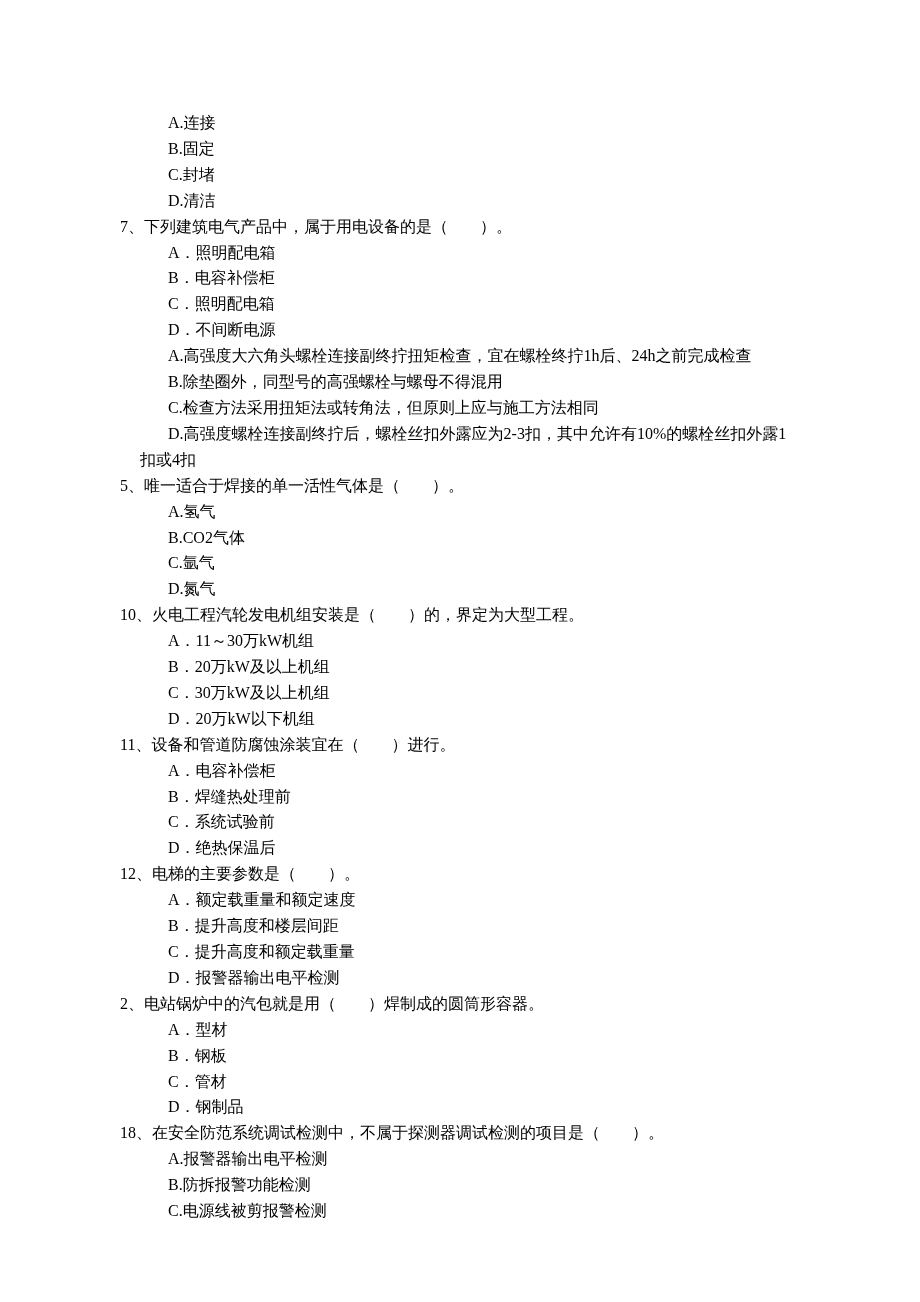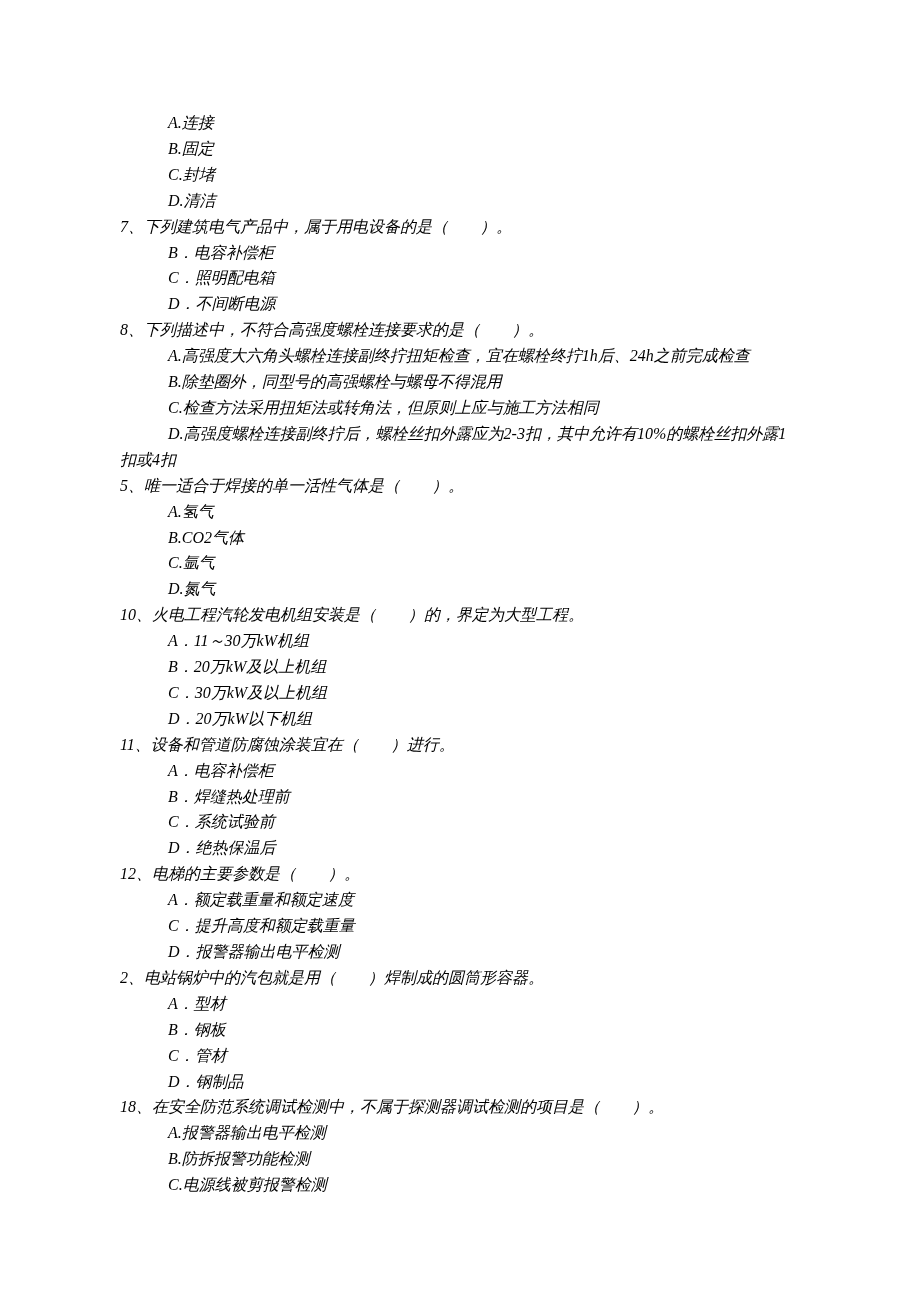--- a/index.html
+++ b/index.html
@@ -10,48 +10,48 @@
   }
   body {
     font-family: "SimSun", "宋体", serif;
     font-size: 16px;
     color: #000000;
     line-height: 1.62;
     padding: 110px 0 0 0;
   }
   .page {
     padding: 0 104px 0 120px;
-    font-style: italic;
   }
   .option-line {
     padding-left: 48px;
   }
   .question-line {
     padding-left: 0;
   }
   .wrap-line {
     padding-left: 0;
+    margin-left: 20px;
   }
 </style>
 </head>
 <body>
 
 <div class="page">
 
   <div class="option-line">A.连接</div>
   <div class="option-line">B.固定</div>
   <div class="option-line">C.封堵</div>
   <div class="option-line">D.清洁</div>
 
   <div class="question-line">7、下列建筑电气产品中，属于用电设备的是（　　）。</div>
+  <div class="option-line">A．照明配电箱</div>
   <div class="option-line">B．电容补偿柜</div>
   <div class="option-line">C．照明配电箱</div>
   <div class="option-line">D．不间断电源</div>
 
-  <div class="question-line">8、下列描述中，不符合高强度螺栓连接要求的是（　　）。</div>
   <div class="option-line">A.高强度大六角头螺栓连接副终拧扭矩检查，宜在螺栓终拧1h后、24h之前完成检查</div>
   <div class="option-line">B.除垫圈外，同型号的高强螺栓与螺母不得混用</div>
   <div class="option-line">C.检查方法采用扭矩法或转角法，但原则上应与施工方法相同</div>
   <div class="option-line">D.高强度螺栓连接副终拧后，螺栓丝扣外露应为2-3扣，其中允许有10%的螺栓丝扣外露1</div>
   <div class="wrap-line">扣或4扣</div>
 
   <div class="question-line">5、唯一适合于焊接的单一活性气体是（　　）。</div>
   <div class="option-line">A.氢气</div>
   <div class="option-line">B.CO2气体</div>
   <div class="option-line">C.氩气</div>
@@ -64,20 +64,21 @@
   <div class="option-line">D．20万kW以下机组</div>
 
   <div class="question-line">11、设备和管道防腐蚀涂装宜在（　　）进行。</div>
   <div class="option-line">A．电容补偿柜</div>
   <div class="option-line">B．焊缝热处理前</div>
   <div class="option-line">C．系统试验前</div>
   <div class="option-line">D．绝热保温后</div>
 
   <div class="question-line">12、电梯的主要参数是（　　）。</div>
   <div class="option-line">A．额定载重量和额定速度</div>
+  <div class="option-line">B．提升高度和楼层间距</div>
   <div class="option-line">C．提升高度和额定载重量</div>
   <div class="option-line">D．报警器输出电平检测</div>
 
   <div class="question-line">2、电站锅炉中的汽包就是用（　　）焊制成的圆筒形容器。</div>
   <div class="option-line">A．型材</div>
   <div class="option-line">B．钢板</div>
   <div class="option-line">C．管材</div>
   <div class="option-line">D．钢制品</div>
 
   <div class="question-line">18、在安全防范系统调试检测中，不属于探测器调试检测的项目是（　　）。</div>

